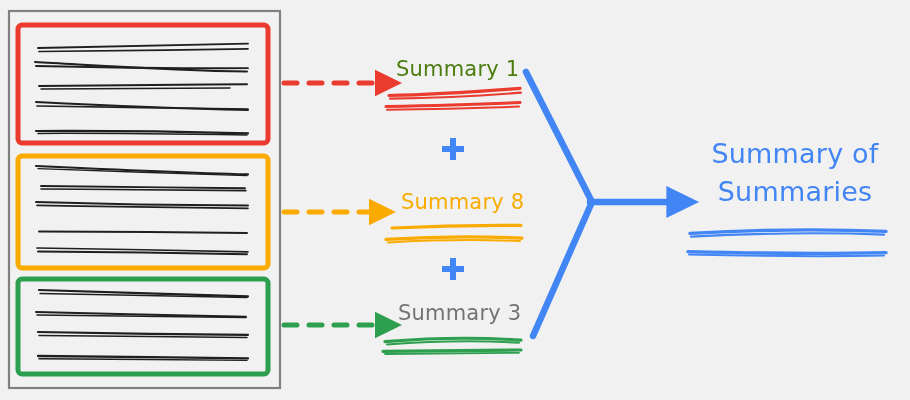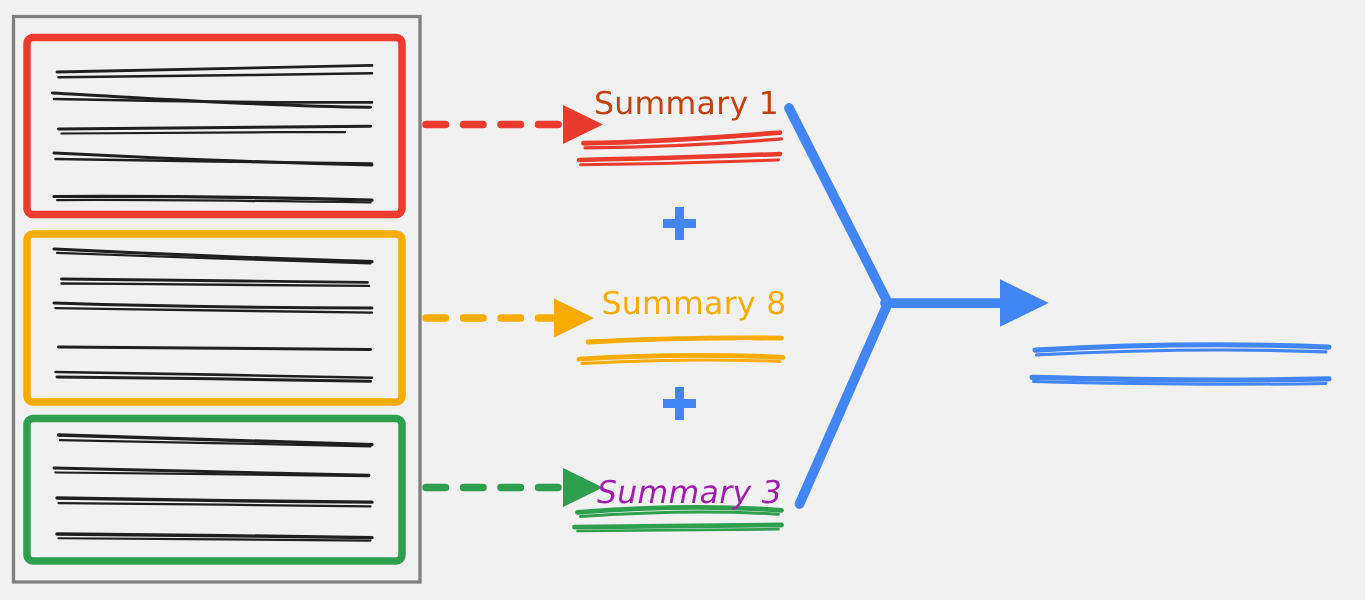--- a/index.html
+++ b/index.html
@@ -24,23 +24,23 @@
   .label {
     position: absolute;
     white-space: nowrap;
     font-family: "DejaVu Sans", "Liberation Sans", sans-serif;
     font-weight: 400;
     letter-spacing: 0.2px;
   }
   .summary-label {
     font-size: 21px;
   }
-  #summary-1-label { left: 396px; top: 57px; color: #c2410c; }
+  #summary-1-label { left: 396px; top: 57px; color: #4d7c0f; }
   #summary-2-label { left: 401px; top: 190px; color: #f9ab00; }
-  #summary-3-label { left: 398px; top: 316px; color: #a21caf; font-style: italic; }
+  #summary-3-label { left: 398px; top: 301px; color: #737373; }
   #final-label {
     left: 700px;
     top: 135px;
     width: 190px;
     text-align: center;
     font-size: 27px;
     line-height: 38px;
     color: #4285f4;
     white-space: normal;
   }
@@ -175,13 +175,15 @@
     <path d="M688 251.6 C 760 253.4, 822 254, 886 252.6" stroke-width="3.4"></path>
     <path d="M689 254.4 C 760 256.2, 822 256.8, 884 255.6" stroke-width="2"></path>
   </g>
 </svg>
 
 <div class="label summary-label" id="summary-1-label">Summary 1</div>
 <div class="label summary-label" id="summary-2-label">Summary 8</div>
 <div class="label summary-label" id="summary-3-label">Summary 3</div>
 
 <div class="label" id="final-label">
+  <div>Summary of</div>
+  <div>Summaries</div>
 </div>
 
 </body></html>

